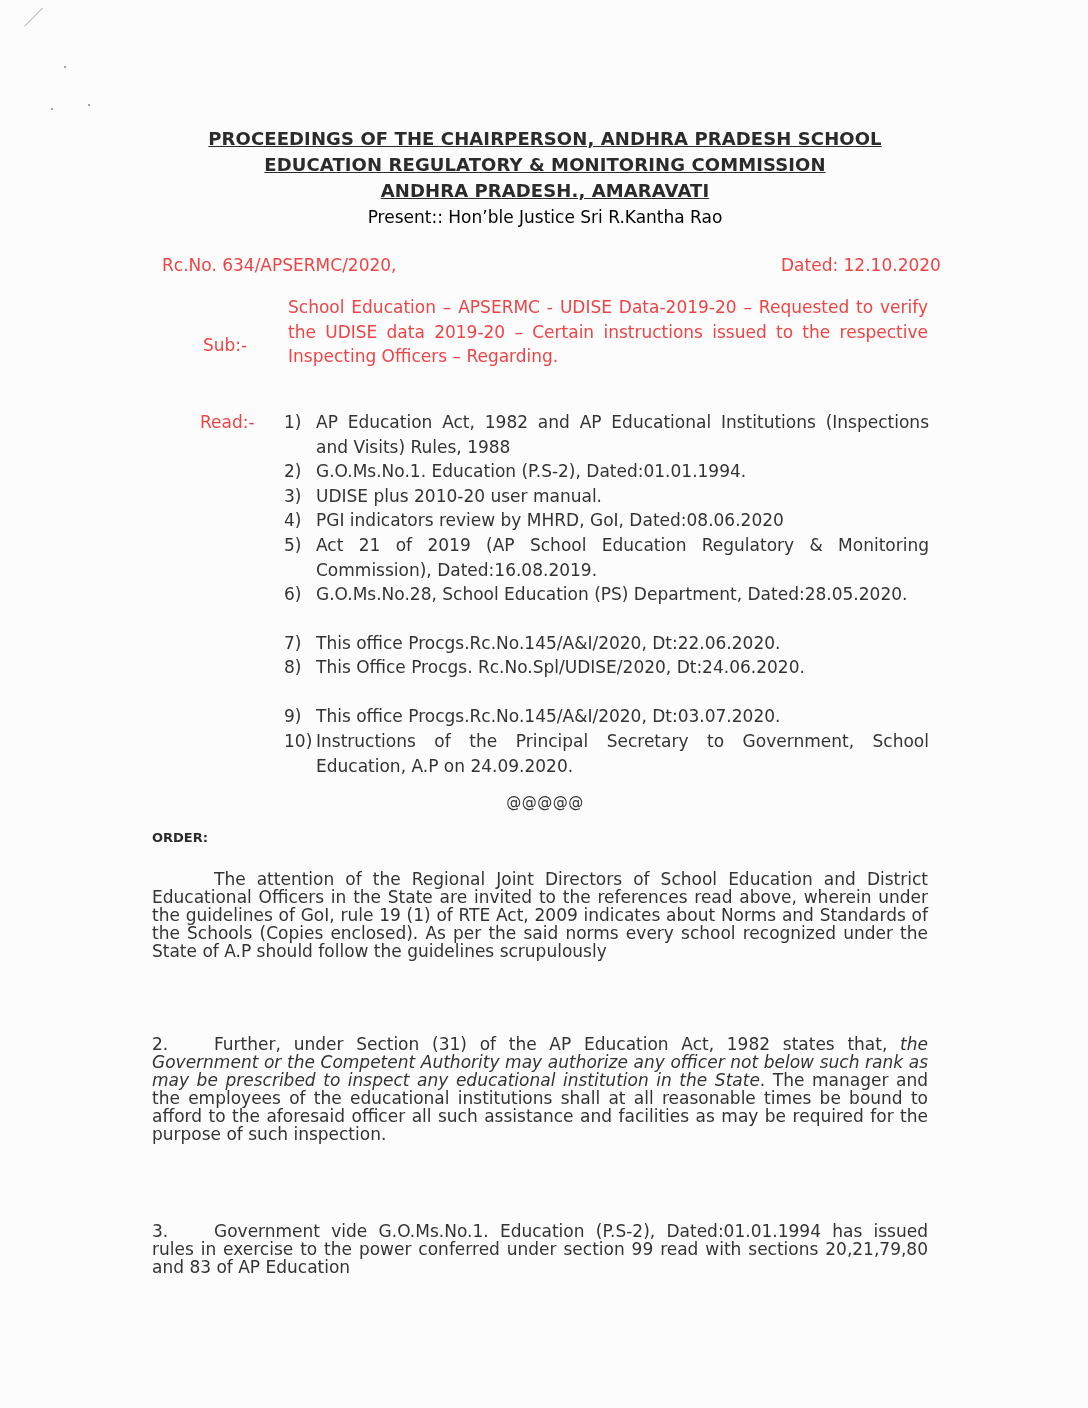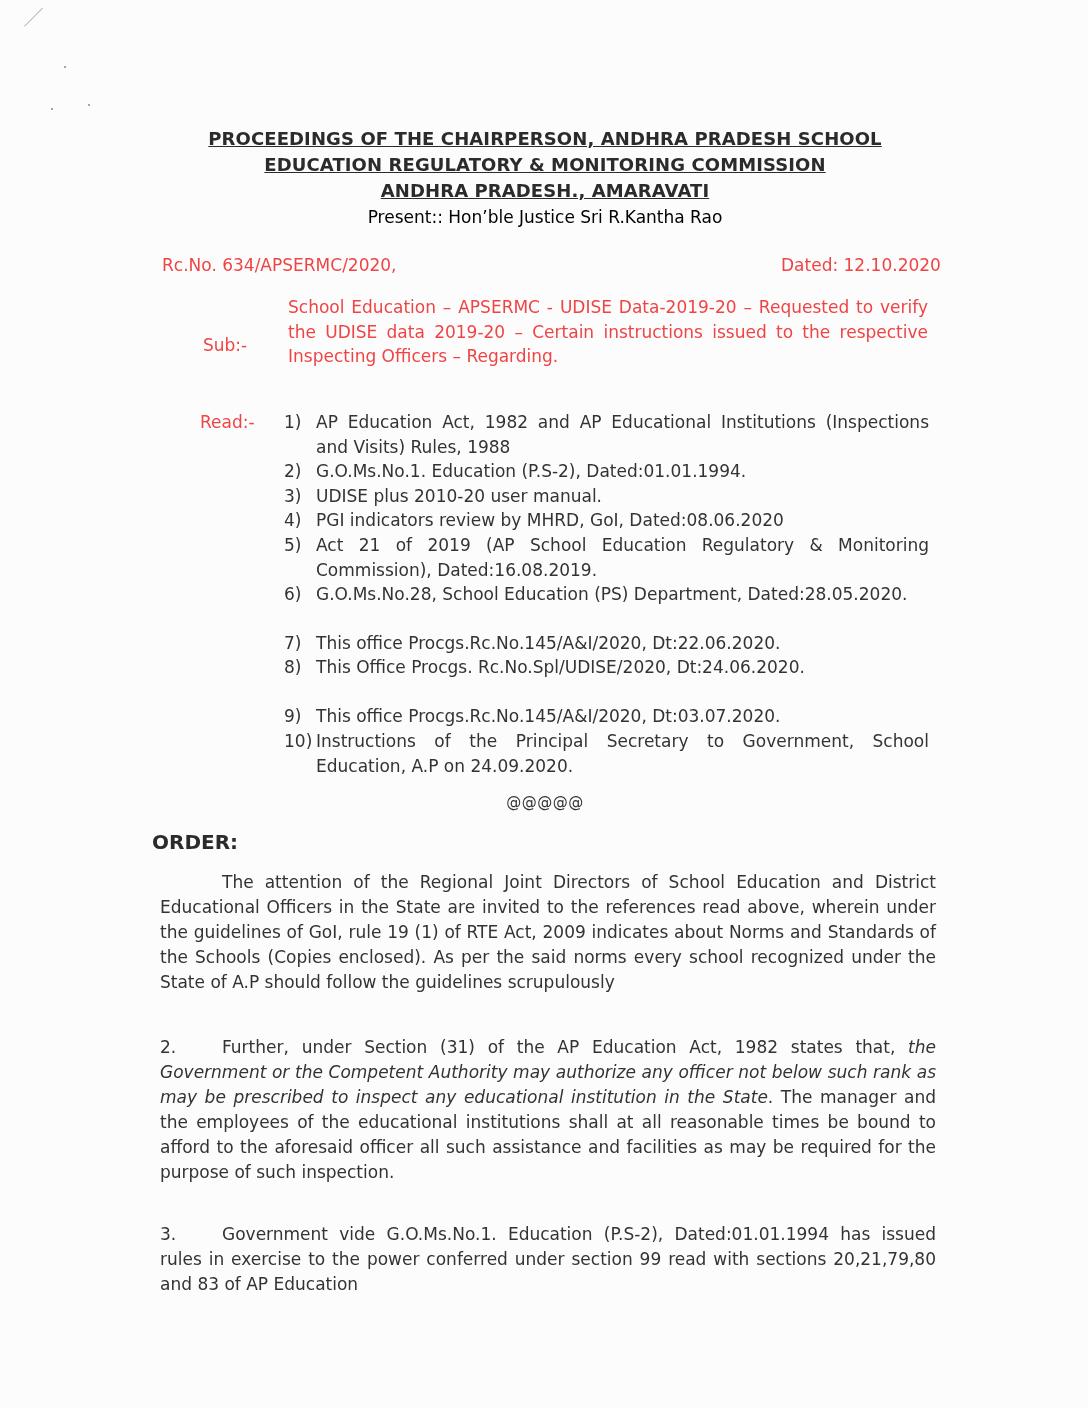--- a/index.html
+++ b/index.html
@@ -32,26 +32,25 @@
   .line { position: absolute; font-size: 17px; line-height: 24.5px; color: #ef4444; }
   .rcno { left: 162px; top: 253px; }
   .dated { left: 781px; top: 253px; }
   .sub-label { left: 203px; top: 295px; margin-top: 38px; }
   .sub-text { left: 288px; top: 295px; width: 640px; text-align: justify; text-align-last: left; }
   .read-label { left: 200px; top: 410px; text-align: right; }
   .ref { position: absolute; left: 284px; width: 645px; font-size: 17px; line-height: 24.5px; color: #333; }
   .ref .num { position: absolute; left: 0; top: 0; width: 40px; }
   .ref .txt { margin-left: 32px; display: block; text-align: justify; }
   .sep { position: absolute; left: 150px; width: 790px; top: 793px; text-align: center; font-size: 15px; color: #333; letter-spacing: 0.5px; }
-  .order { position: absolute; left: 152px; top: 830px; font-weight: bold; font-size: 20px; color: #2b2b2b; }
+  .order { position: absolute; left: 152px; top: 830px; font-weight: bold; font-size: 13px; color: #2b2b2b; }
   .para {
     position: absolute; left: 152px; width: 776px;
-    font-size: 17px; line-height: 25px; color: #333;
+    font-size: 17px; line-height: 18px; color: #333;
     text-align: justify;
-    margin-left: 8px;
   }
   .p1 { top: 870px; text-indent: 62px; }
   .p2 { top: 1035px; }
   .p3 { top: 1222px; }
   .pnum { display: inline-block; width: 62px; }
   i { font-style: italic; }
   .bi { font-weight: normal; font-style: italic; }
 </style>
 </head>
 <body>

